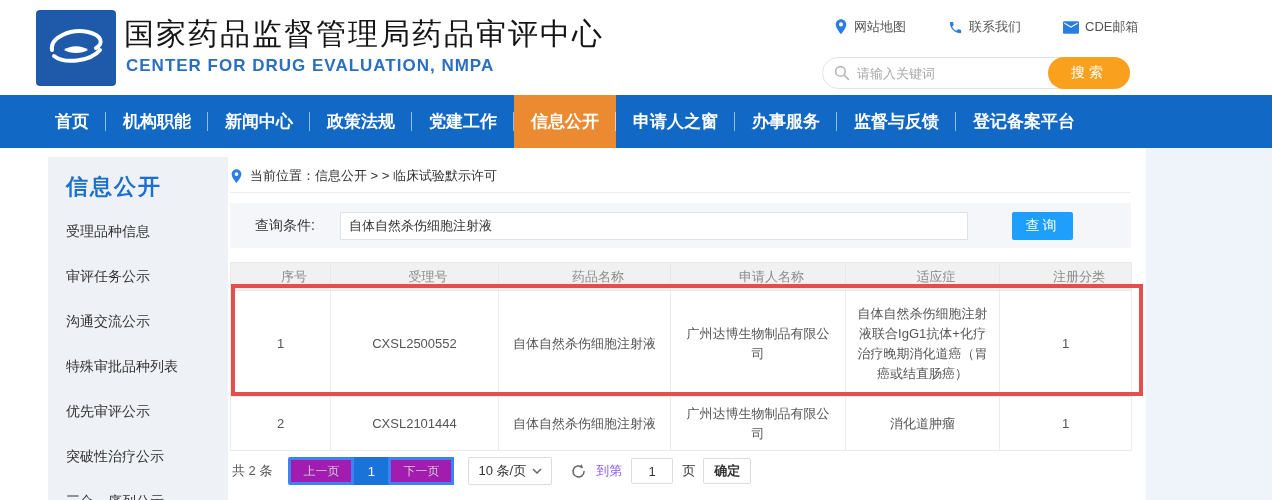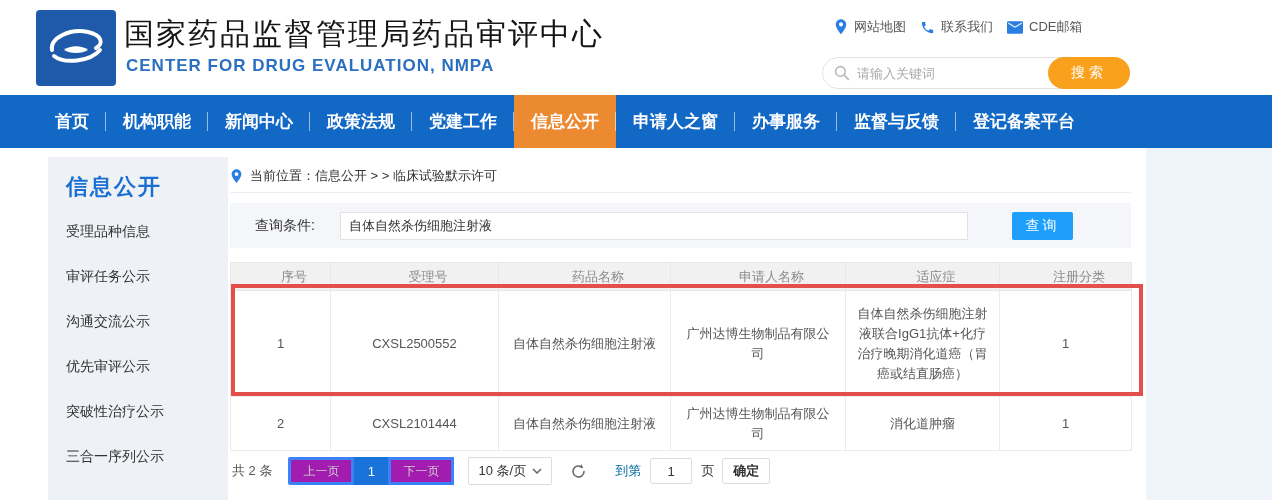--- a/index.html
+++ b/index.html
@@ -6,21 +6,21 @@
   html,body { width:1272px; height:500px; }
   body {
     position:relative; overflow:hidden; background:#ffffff;
     font-family:"Liberation Sans","DejaVu Sans",sans-serif; color:#333;
   }
   
   .header { position:absolute; left:0; top:0; width:1272px; height:95px; background:#fff; }
   .logo-box { position:absolute; left:36px; top:10px; width:80px; height:76px; background:#1e5aa9; border-radius:4px; display:flex; align-items:center; justify-content:center; }
   .site-title { position:absolute; left:124px; top:14px; font-size:30px; font-weight:normal; color:#151515; letter-spacing:2px; white-space:nowrap; }
   .site-subtitle { position:absolute; left:126px; top:56px; font-size:17px; font-weight:bold; color:#2a6fc0; letter-spacing:1px; white-space:nowrap; }
-  .top-links { position:absolute; left:834px; top:18px; width:320px; display:flex; align-items:center; gap:14px; }
+  .top-links { position:absolute; left:834px; top:18px; width:320px; display:flex; align-items:center; gap:42px; }
   .top-link { display:flex; align-items:center; gap:6px; font-size:13px; color:#555; cursor:pointer; white-space:nowrap; }
   .searchbar { position:absolute; left:822px; top:57px; width:308px; height:32px; }
   .searchbar input {
     width:100%; height:32px; border:1px solid #e3e3e3; border-radius:16px;
     padding:0 90px 0 34px; font-size:13px; color:#333; outline:none; background:#fff;
     font-family:"Liberation Sans","DejaVu Sans",sans-serif;
   }
   .searchbar input::placeholder { color:#aaa; }
   .search-mag { position:absolute; left:12px; top:8px; }
   .search-btn { position:absolute; right:0; top:0; width:82px; height:32px; border:none; border-radius:16px; background:#f9a11d; color:#fff; font-size:14px; letter-spacing:4px; cursor:pointer; font-family:inherit; }
@@ -52,21 +52,21 @@
   
   .red-box { position:absolute; left:231px; top:284px; width:912px; height:112px; border:4px solid #e44f4e; z-index:20; pointer-events:none; }
   
   .pagination { position:absolute; left:232px; top:456px; width:901px; height:30px; display:flex; align-items:center; font-size:13px; color:#555; }
   .pg-total { margin-right:16px; white-space:nowrap; }
   .pg-btn { height:28px; display:flex; align-items:center; justify-content:center; border:3px solid #3b82f6; background:#a21caf; color:#cfcfcf; font-size:12px; padding:0 12px; cursor:default; white-space:nowrap; }
   .pg-btn.prev { border-radius:2px 0 0 2px; }
   .pg-cur { width:34px; height:28px; display:flex; align-items:center; justify-content:center; background:#1a73d9; color:#fff; font-size:13px; cursor:pointer; }
   .pg-size { margin-left:14px; height:28px; border:1px solid #dcdcdc; border-radius:2px; background:#fff; display:flex; align-items:center; gap:6px; padding:0 9px; font-size:13px; color:#333; cursor:pointer; white-space:nowrap; }
   .pg-refresh { margin-left:16px; width:20px; height:20px; display:flex; align-items:center; justify-content:center; cursor:pointer; }
-  .pg-goto-label { margin-left:27px; white-space:nowrap; color:#0369a1; }
+  .pg-goto-label { margin-left:8px; white-space:nowrap; color:#8b5cf6; }
   .pg-goto-input { margin-left:9px; width:42px; height:26px; border:1px solid #dcdcdc; border-radius:2px; text-align:center; font-size:13px; color:#333; outline:none; font-family:inherit; }
   .pg-goto-suffix { margin-left:9px; color:#333; }
   .pg-confirm { margin-left:8px; height:26px; padding:0 10px; border:1px solid #dcdcdc; border-radius:2px; background:#fff; font-size:13px; font-weight:bold; color:#333; cursor:pointer; font-family:inherit; }
 </style>
 </head>
 <body>
 
 <div class="header">
   <div class="logo-box">
     <svg width="64" height="56" viewBox="0 0 64 56">
@@ -145,20 +145,21 @@
 </div>
 
 <div class="right-bg"></div>
 
 <div class="sidebar">
   <div class="sidebar-title">信息公开</div>
   <ul class="sidebar-list">
     <li class="sidebar-item">受理品种信息</li>
     <li class="sidebar-item">审评任务公示</li>
     <li class="sidebar-item">沟通交流公示</li>
+    <li class="sidebar-item">特殊审批品种列表</li>
     <li class="sidebar-item">优先审评公示</li>
     <li class="sidebar-item">突破性治疗公示</li>
     <li class="sidebar-item">三合一序列公示</li>
   </ul>
 </div>
 
 <div class="breadcrumb">
   <svg width="13" height="15" viewBox="0 0 16 18">
     <path d="M8 0C4.7 0 2 2.7 2 6c0 4.6 6 11 6 11s6-6.4 6-11c0-3.3-2.7-6-6-6zm0 8.3A2.3 2.3 0 1 1 8 3.7a2.3 2.3 0 0 1 0 4.6z" fill="#2a7de1"></path>
   </svg>

